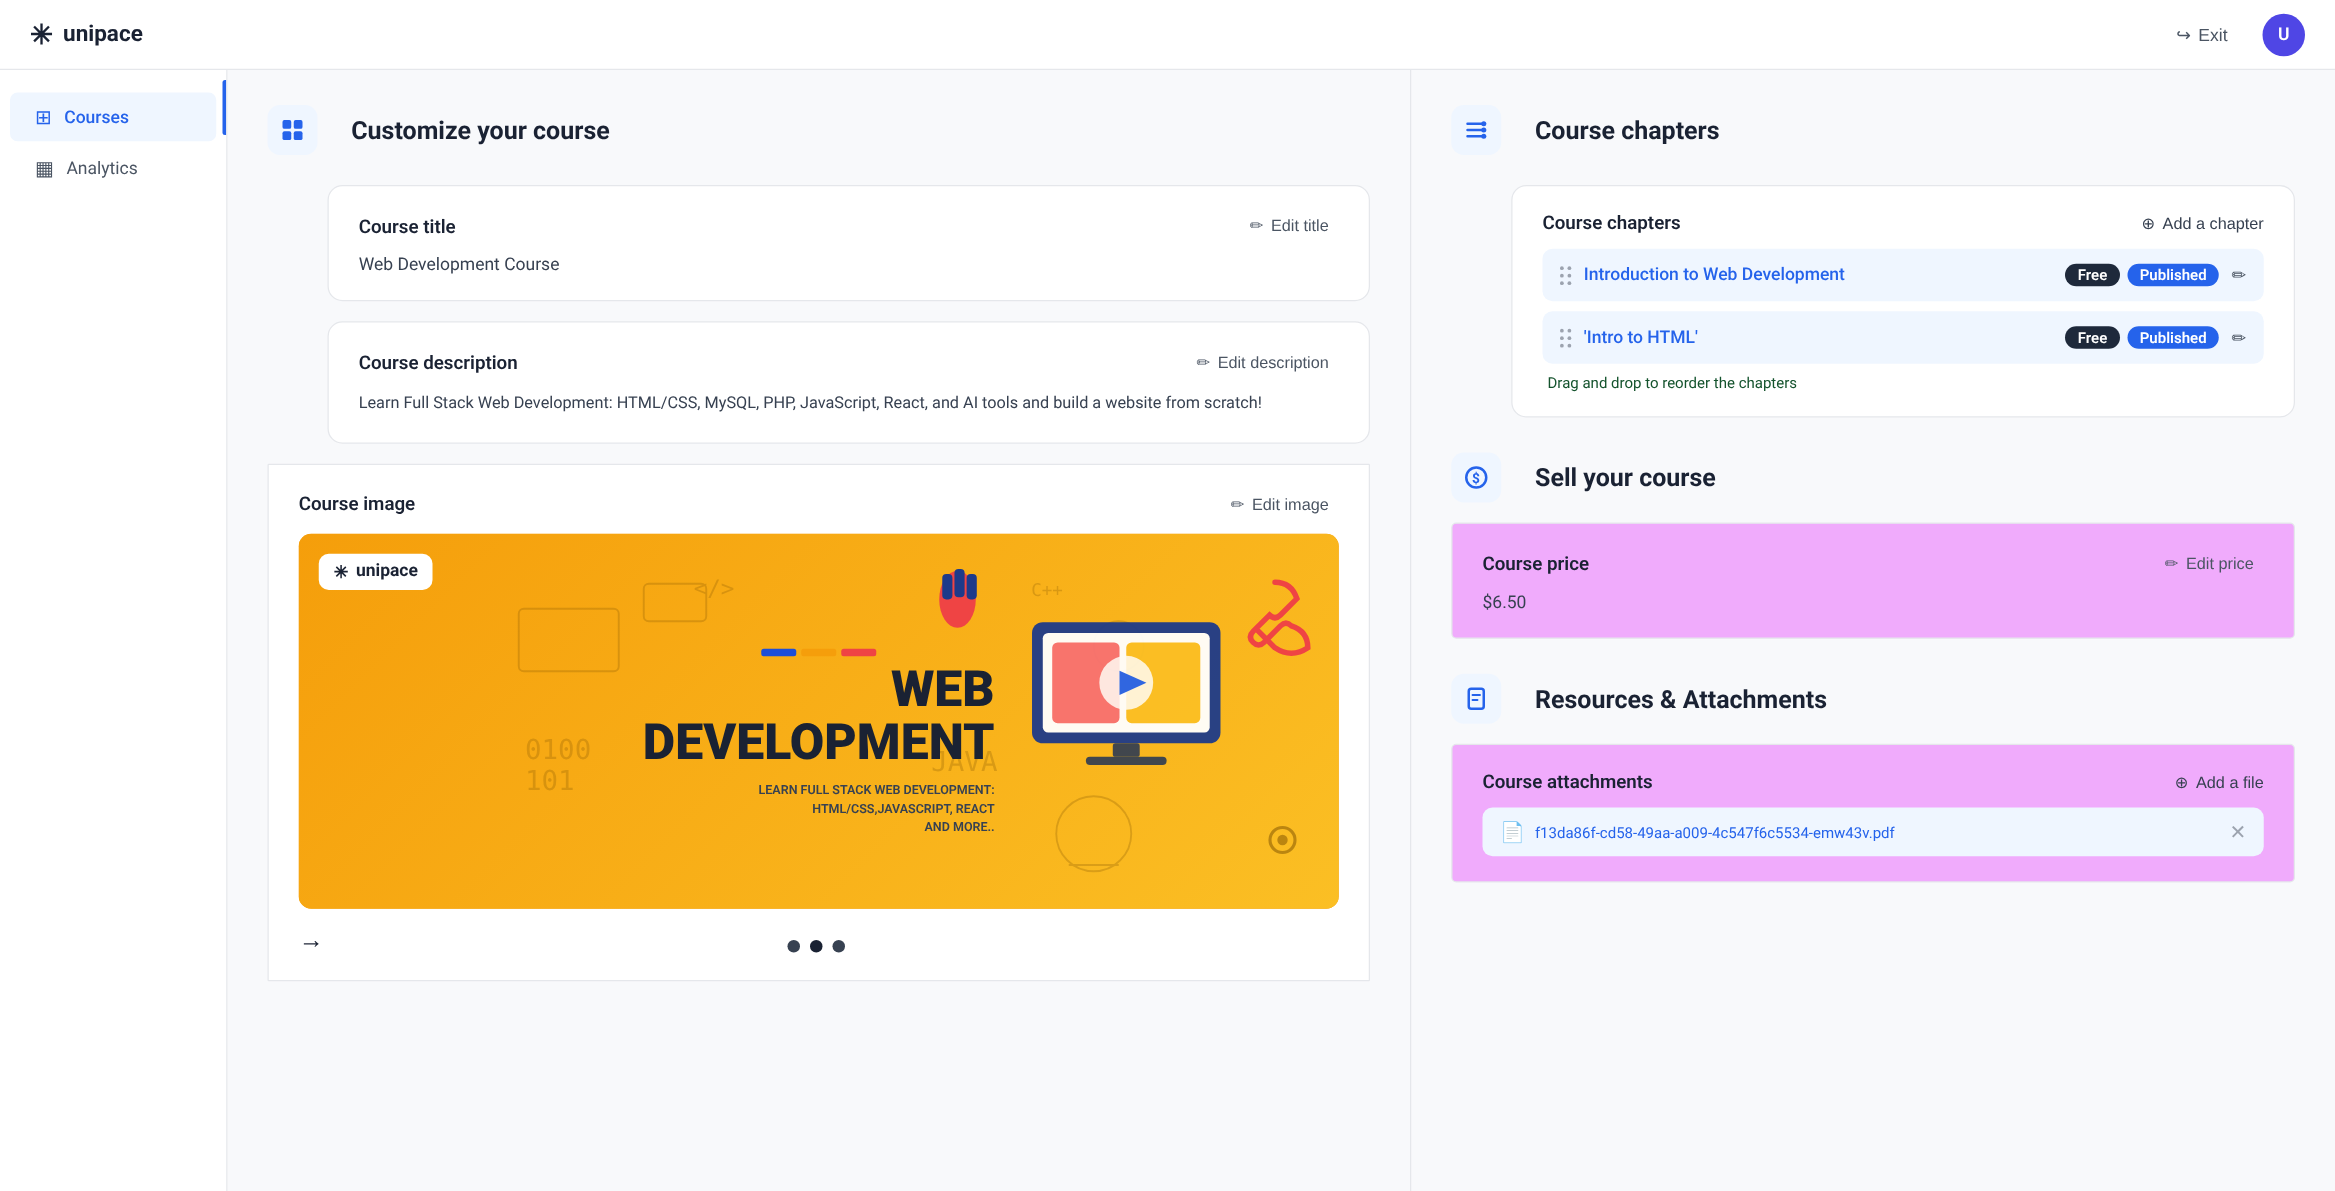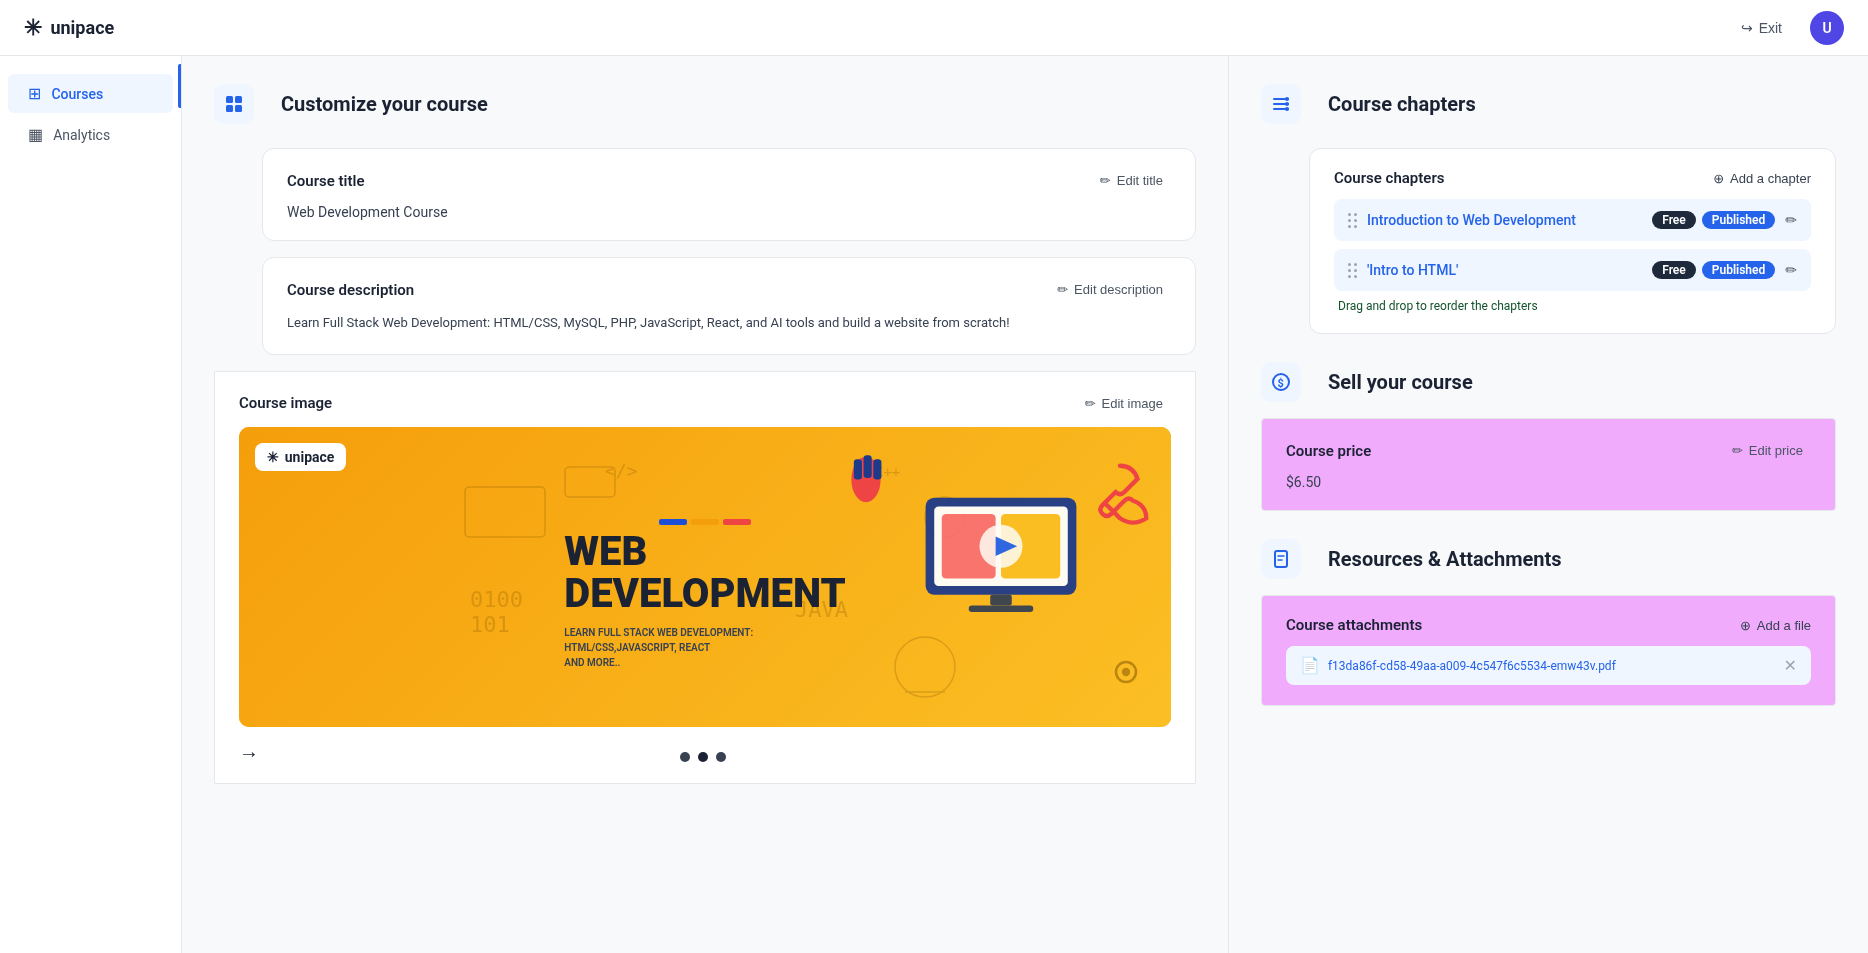--- a/index.html
+++ b/index.html
@@ -148,21 +148,21 @@
       height: 100%;
       background: linear-gradient(135deg, #f59e0b 0%, #fbbf24 100%);
       display: flex;
       align-items: center;
       justify-content: center;
       flex-direction: column;
       position: relative;
       overflow: hidden;
     }
     .course-image-text {
-      text-align: left;
+      text-align: right;
       z-index: 2;
     }
     .course-image-logo {
       position: absolute;
       top: 16px; left: 16px;
       background: #fff;
       border-radius: 8px;
       padding: 6px 12px;
       display: flex; align-items: center; gap: 6px;
       font-weight: 700; font-size: 14px; color: #1a2233;
@@ -175,21 +175,21 @@
     
     .carousel-indicators {
       display: flex; justify-content: center; align-items: center; gap: 8px;
       margin-top: 12px;
     }
     .dot { width: 10px; height: 10px; border-radius: 50%; background: #374151; }
     .dot.active { background: #1a2233; }
 
     
     .right-panel {
-      width: 640px;
+      width: 740px;
       overflow-y: auto;
       padding: 28px 32px;
       background: #f8f9fb;
       border-left: 1px solid #e5e7eb;
       flex-shrink: 0;
     }
 
     
     .chapter-item {
       display: flex; align-items: center; justify-content: space-between;

